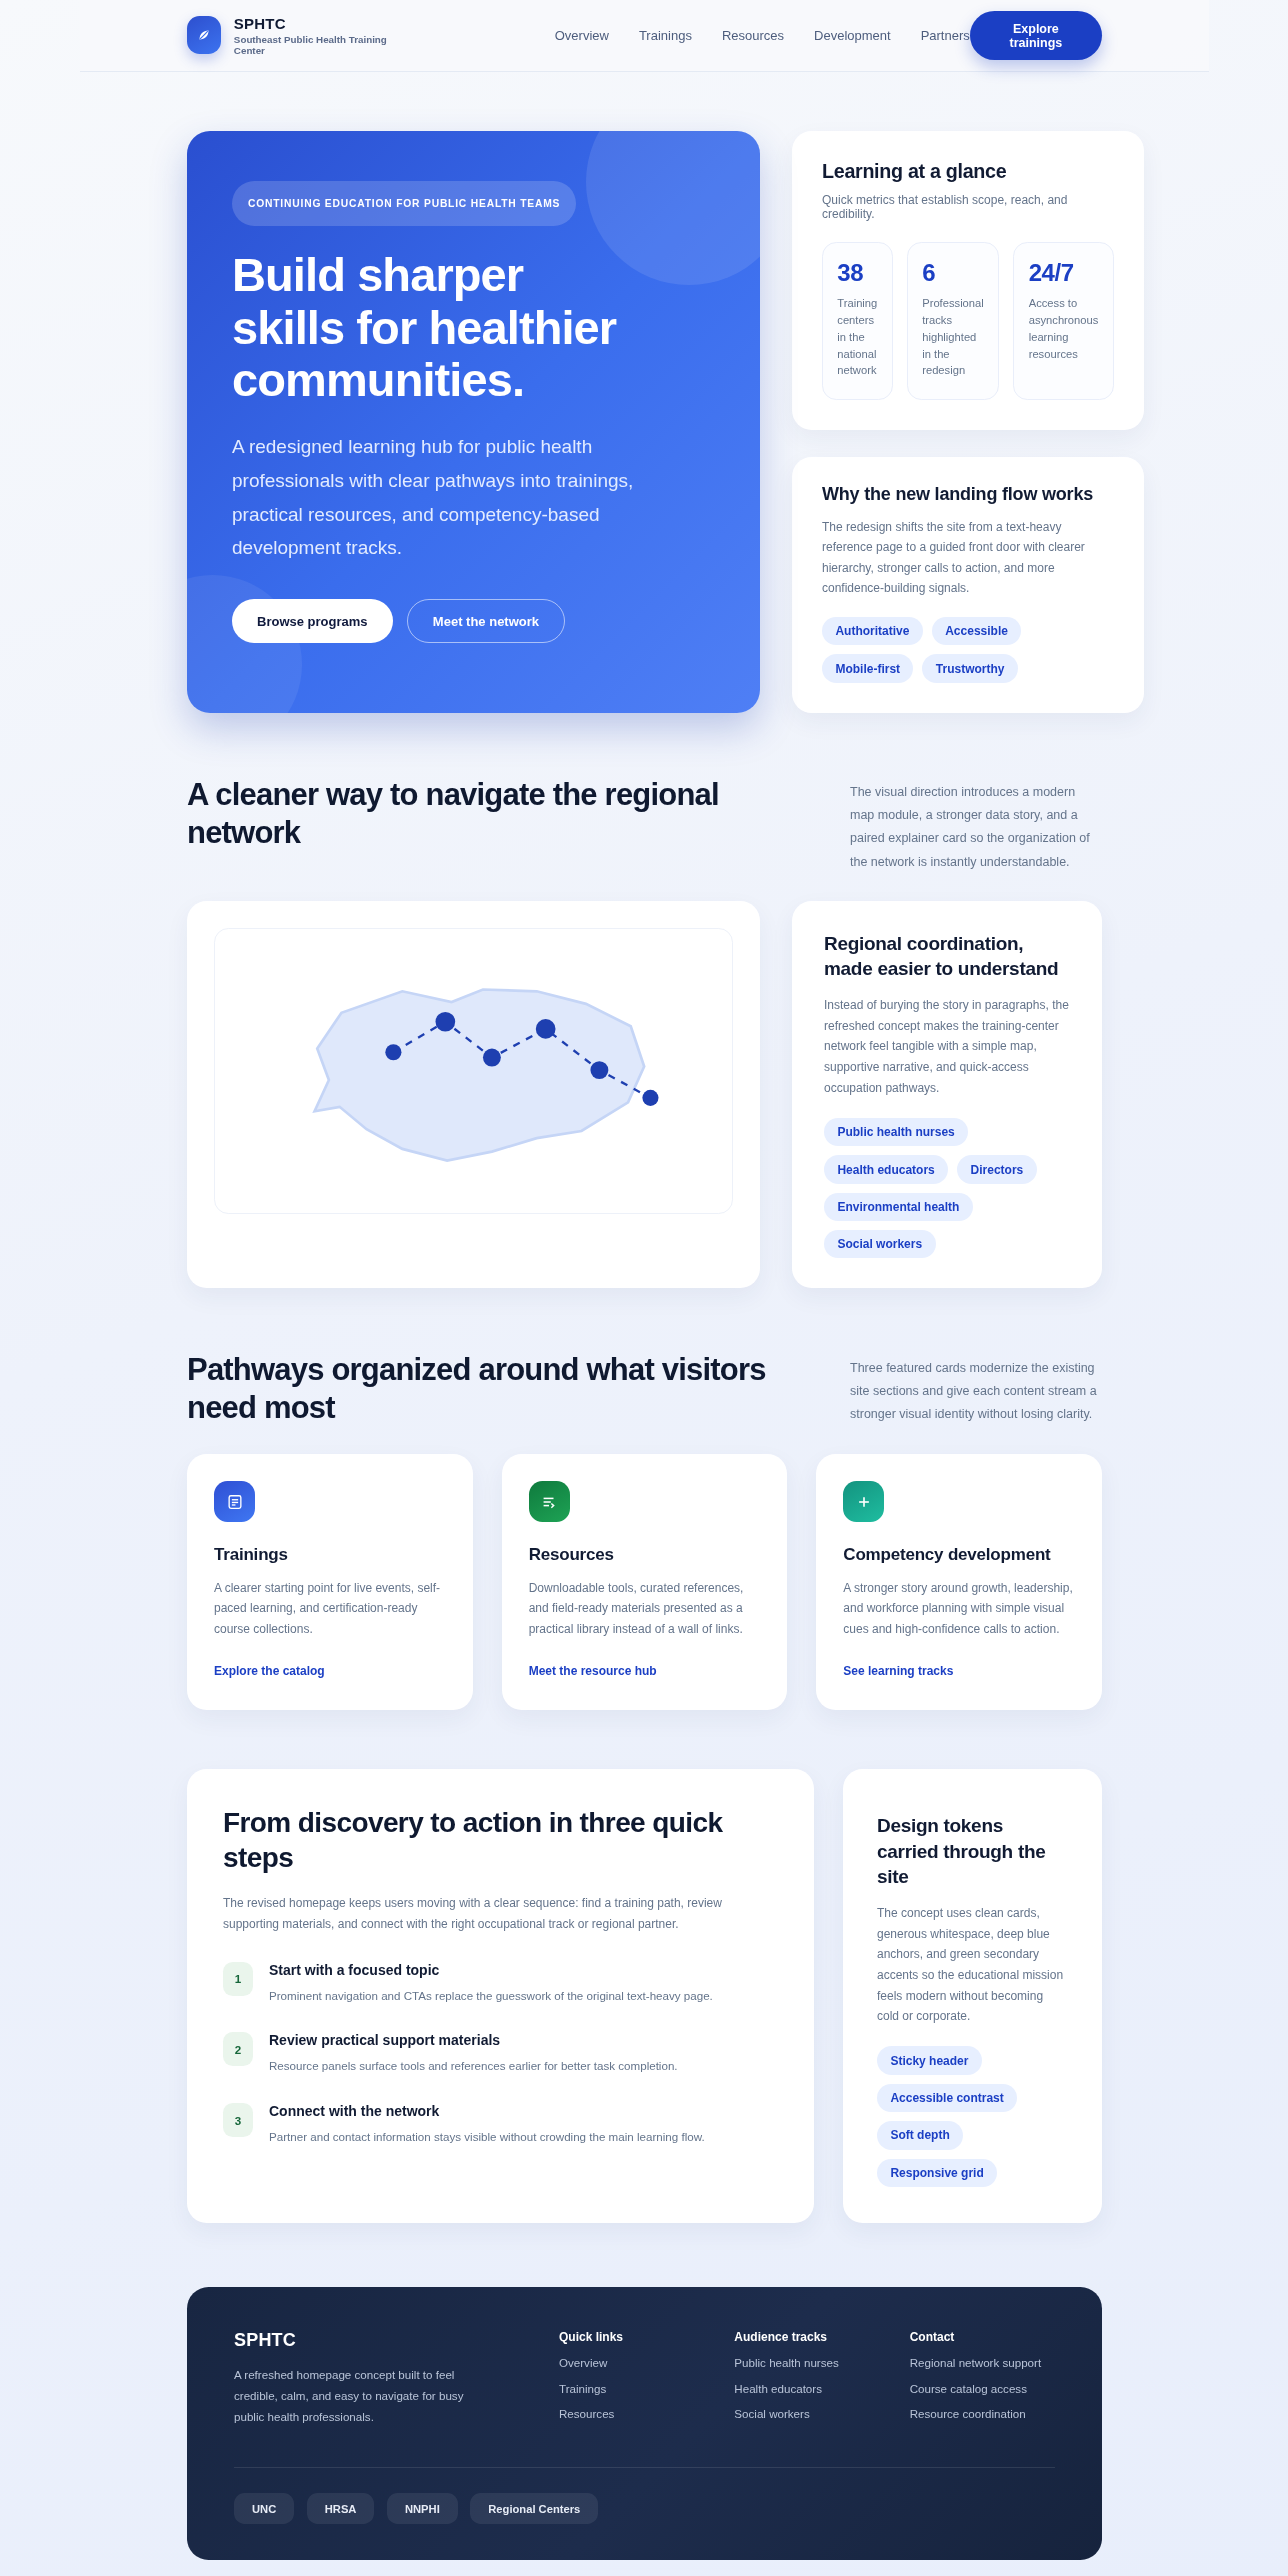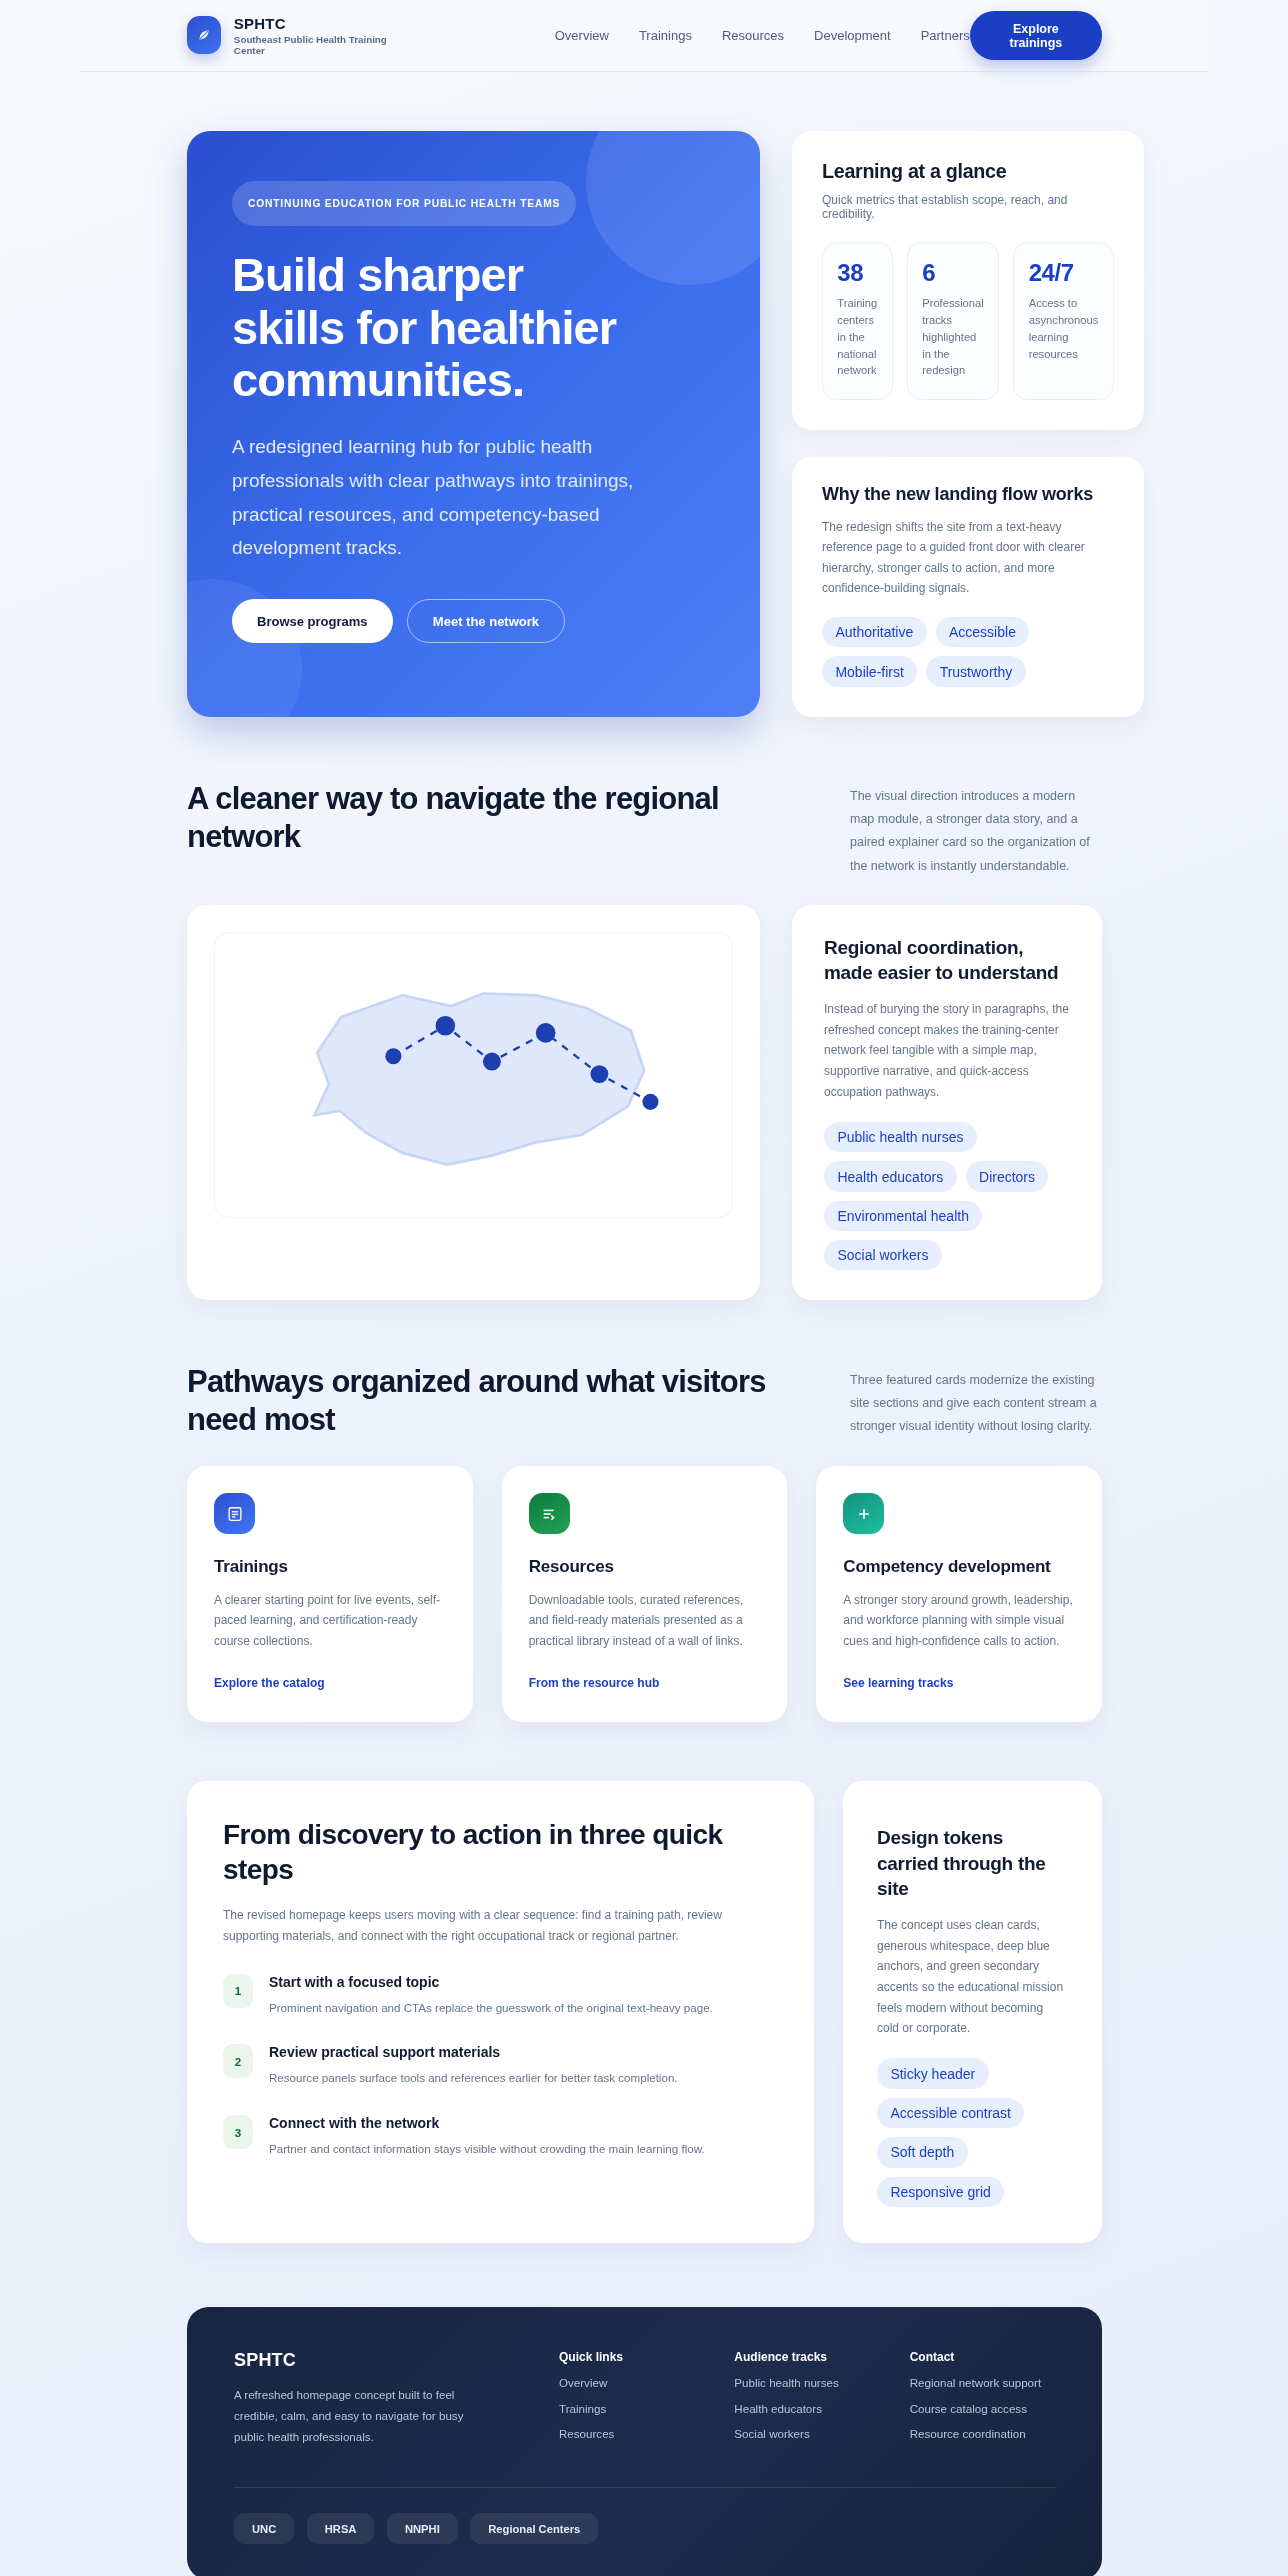--- a/index.html
+++ b/index.html
@@ -58,21 +58,21 @@
     background: #fff;
     border-radius: 19.7px;
     box-shadow: 0 9px 25px rgba(27,48,98,0.06);
   }
   .card-title { font-size: 18px; font-weight: 800; color: #111b33; letter-spacing: -0.2px; }
   .muted { color: #64748b; font-size: 12px; line-height: 1.72; }
   .pill {
     display: inline-block;
     background: #e7efff;
     color: #1b3fc4;
-    font-size: 14px; font-weight: 400;
+    font-size: 12px; font-weight: 700;
     padding: 7.2px 13.4px;
     border-radius: 894px;
   }
   .pill-row { display: flex; flex-wrap: wrap; gap: 9px; }
 
   
   .hero-grid {
     display: grid;
     grid-template-columns: 573px 1fr;
     gap: 32px;
@@ -378,21 +378,21 @@
         <div class="path-icon" style="background:linear-gradient(150deg,#0f7a3d,#1ea355);">
           <svg width="18" height="18" viewBox="0 0 20 20" aria-hidden="true">
             <line x1="4" y1="6" x2="15" y2="6" stroke="#fff" stroke-width="1.7"></line>
             <line x1="4" y1="10" x2="12" y2="10" stroke="#fff" stroke-width="1.7"></line>
             <line x1="4" y1="14" x2="10" y2="14" stroke="#fff" stroke-width="1.7"></line>
             <path d="M12.6 11.6 L15.2 14 L12.6 16.4" stroke="#fff" stroke-width="1.6" fill="none"></path>
           </svg>
         </div>
         <h3>Resources</h3>
         <p class="muted">Downloadable tools, curated references, and field-ready materials presented as a practical library instead of a wall of links.</p>
-        <a class="path-link" href="#">From the resource hub</a>
+        <a class="path-link" href="#">Meet the resource hub</a>
       </div>
 
       <div class="card path-card">
         <div class="path-icon" style="background:linear-gradient(150deg,#13937f,#1fbda0);">
           <svg width="18" height="18" viewBox="0 0 20 20" aria-hidden="true">
             <line x1="10" y1="4.6" x2="10" y2="15.4" stroke="#fff" stroke-width="1.8"></line>
             <line x1="4.6" y1="10" x2="15.4" y2="10" stroke="#fff" stroke-width="1.8"></line>
           </svg>
         </div>
         <h3>Competency development</h3>

